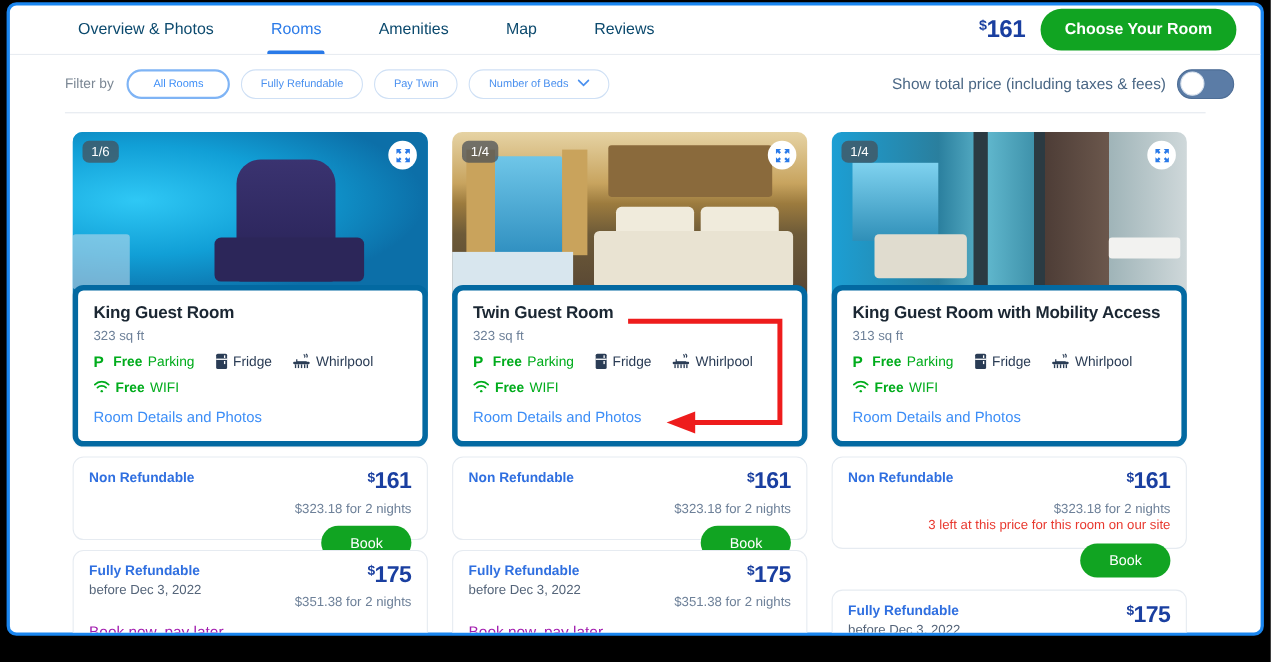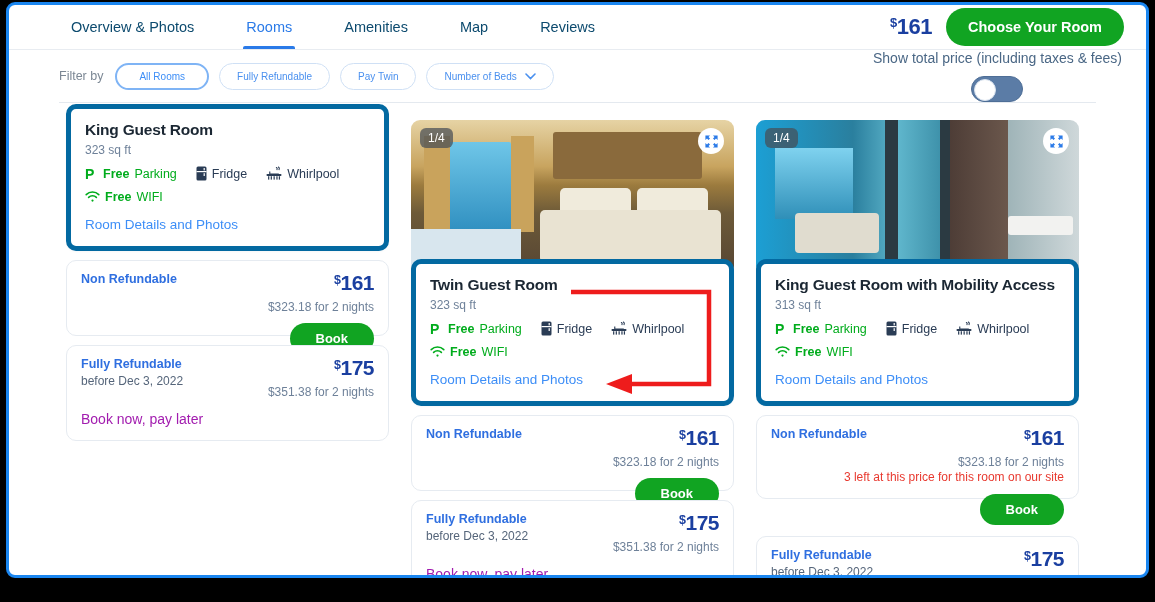--- a/index.html
+++ b/index.html
@@ -82,21 +82,21 @@
     margin-right: 10px;
     background: #fff;
     cursor: pointer;
     white-space: nowrap;
     display: flex; align-items: center; gap: 8px;
   }
   .chip.sel { border: 2px solid #7fb4f5; color: #3d8ef7; font-weight: 500; padding: 6px 22px; }
   .chev { font-size: 10px; color: #4a90ef; }
   .toggle-wrap {
     position: absolute; right: 24px; top: 0; height: 100%;
-    display: flex; align-items: center; gap: 10px; flex-direction: column;
+    display: flex; align-items: center; gap: 10px;
   }
   .toggle-label { color: #4a6785; font-size: 14px; }
   .switch {
     width: 52px; height: 27px; border-radius: 14px;
     background: #5b7ca6; position: relative; cursor: pointer;
     border: 1px solid #4e6e96;
   }
   .knob {
     position: absolute; left: 2px; top: 1.5px;
     width: 22px; height: 22px; border-radius: 50%;
@@ -171,21 +171,21 @@
   .rate-head { display: flex; justify-content: space-between; align-items: flex-start; }
   .rate-name { font-size: 12.5px; font-weight: bold; color: #2f6fe0; }
   .rate-sub { font-size: 12px; color: #55657a; margin-top: 3px; }
   .rate-price { color: #1a3fa0; font-weight: bold; font-size: 21px; letter-spacing: -0.5px; line-height: 1; }
   .rate-price .cur { font-size: 12.5px; vertical-align: 6px; }
   .right-col { text-align: right; }
   .total { font-size: 12px; color: #6e8199; margin-top: 7px; text-align: right; }
   .scarce { font-size: 12px; color: #e8392f; text-align: right; line-height: 1.25; margin-top: 1px; }
   .book-btn {
     background: #11a422; color: #fff;
-    font-size: 13px; font-weight: bold;
+    font-size: 13px; font-weight: normal;
     border: none; border-radius: 16px;
     padding: 8px 26px; cursor: pointer;
     float: right; margin-top: 9px;
   }
   .paylater { font-size: 14px; color: #a21caf; margin-top: 12px; }
   .offset { margin-top: 37px; }
 
   
   .anno { position: absolute; left: 0; top: 0; pointer-events: none; }
 </style>
@@ -242,20 +242,45 @@
       <div class="switch">
           <div class="knob"></div>
         </div>
     </div>
   </div>
   <div class="divider"></div>
 
   <div class="cards">
 
     <div class="card">
+      <div class="photo">
+        <div class="img" style="background:
+          radial-gradient(ellipse at 18% 40%, #2fc8f5 0%, #119fd6 38%, #0c6fa8 70%),
+          linear-gradient(90deg, #1aa9e0 0%, #1aa9e0 42%, #c6952f 42%, #b8842a 52%, #2a2550 52%, #241f4a 78%, #c9952f 78%, #b8842a 84%, #19a8e4 84%)">
+          <div style="position:absolute;left:46%;top:16%;width:28%;height:72%;background:linear-gradient(180deg,#3a3370,#272155);border-radius:22px 22px 4px 4px;"></div>
+          <div style="position:absolute;left:40%;top:62%;width:42%;height:26%;background:#2c2659;border-radius:6px;"></div>
+          <div style="position:absolute;left:0;top:60%;width:16%;height:32%;background:rgba(200,220,235,0.55);border-radius:3px;"></div>
+        </div>
+        <div class="badge">1/6</div>
+        <div class="expand">
+          <svg width="15" height="15" viewBox="0 0 16 16" fill="#2a7ae8">
+            <path d="M1.5 1.5h5L4.8 3.2 6.4 4.8 4.8 6.4 3.2 4.8 1.5 6.5z"></path>
+            <path d="M14.5 1.5h-5l1.7 1.7-1.6 1.6 1.6 1.6 1.6-1.6 1.7 1.7z"></path>
+            <path d="M1.5 14.5h5l-1.7-1.7 1.6-1.6-1.6-1.6-1.6 1.6-1.7-1.7z"></path>
+            <path d="M14.5 14.5h-5l1.7-1.7-1.6-1.6 1.6-1.6 1.6 1.6 1.7-1.7z"></path>
+          </svg>
+        </div>
+        <div class="dots">
+          <span class="dot on"></span>
+          <span class="dot"></span>
+          <span class="dot"></span>
+          <span class="dot"></span>
+          <span class="dot"></span>
+        </div>
+      </div>
       <div class="infobox">
         <div class="room-title">King Guest Room</div>
         <div class="sqft">323 sq ft</div>
         <div class="amen-row">
           <span class="amen green">
             <span class="ico">
                 <svg width="13" height="14" viewBox="0 0 13 14">
                   <text x="0" y="12" font-family="Liberation Sans, sans-serif" font-size="14" font-weight="bold" fill="#00ac1c">P</text>
                 </svg>
               </span>

